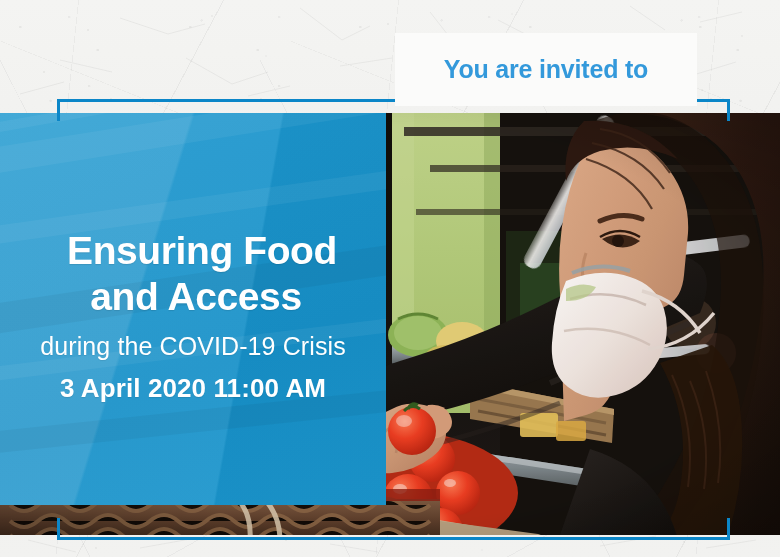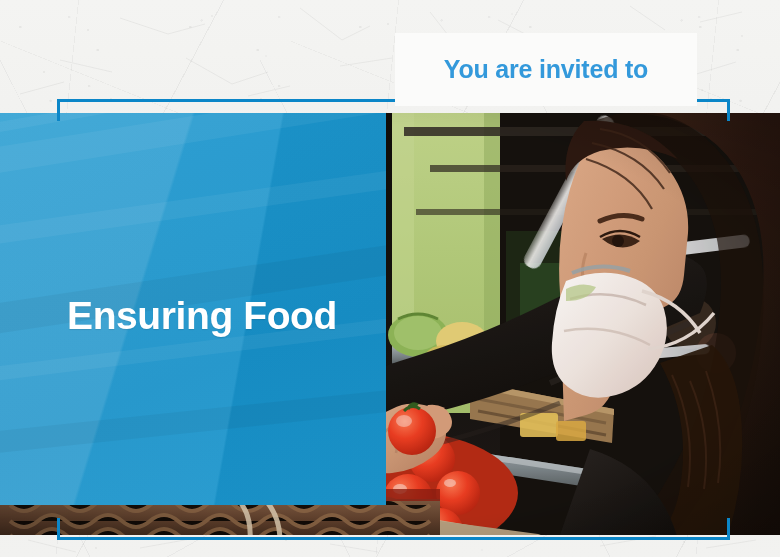--- a/index.html
+++ b/index.html
@@ -460,20 +460,23 @@
     <div class="streak" style="left:-40px; top:40px;  width:520px; height:26px; transform:rotate(-9deg);"></div>
     <div class="streak" style="left:-40px; top:118px; width:520px; height:18px; transform:rotate(-8deg);"></div>
     <div class="streak-dark" style="left:-40px; top:196px; width:520px; height:30px; transform:rotate(-8.5deg);"></div>
     <div class="streak" style="left:-40px; top:258px; width:520px; height:14px; transform:rotate(-7deg);"></div>
     <div class="streak-dark" style="left:-40px; top:322px; width:520px; height:22px; transform:rotate(-6deg);"></div>
     <div class="streak" style="left:-40px; top:16px;  width:520px; height:10px; transform:rotate(-10deg);"></div>
   </div>
 
   <div class="headline">
     <div class="title-line l1">Ensuring Food</div>
+    <div class="title-line l3">and Access</div>
+    <div class="subtitle">during the COVID-19 Crisis</div>
+    <div class="datetime">3 April 2020 11:00 AM</div>
   </div>
 
   <div class="frame">
     <span class="f-top"></span>
     <span class="f-bottom"></span>
     <span class="f-left-top"></span>
     <span class="f-left-bot"></span>
     <span class="f-right-top"></span>
     <span class="f-right-bot"></span>
   </div>

